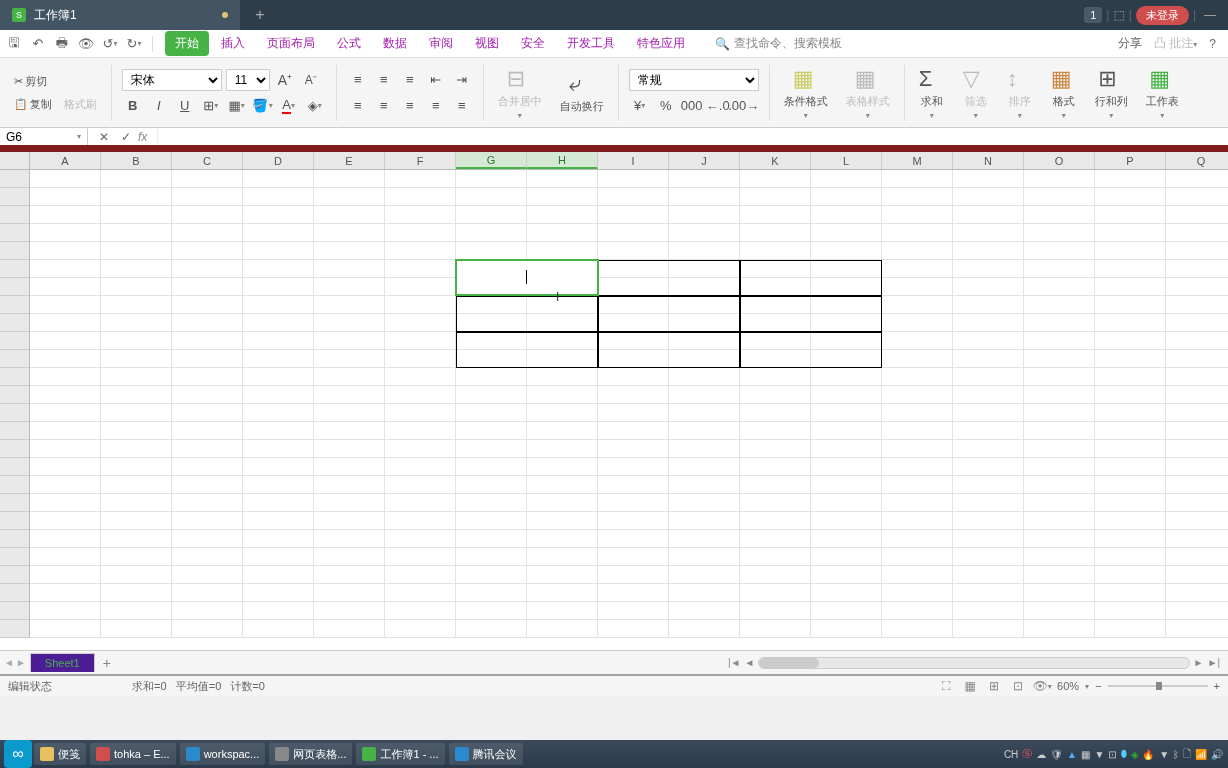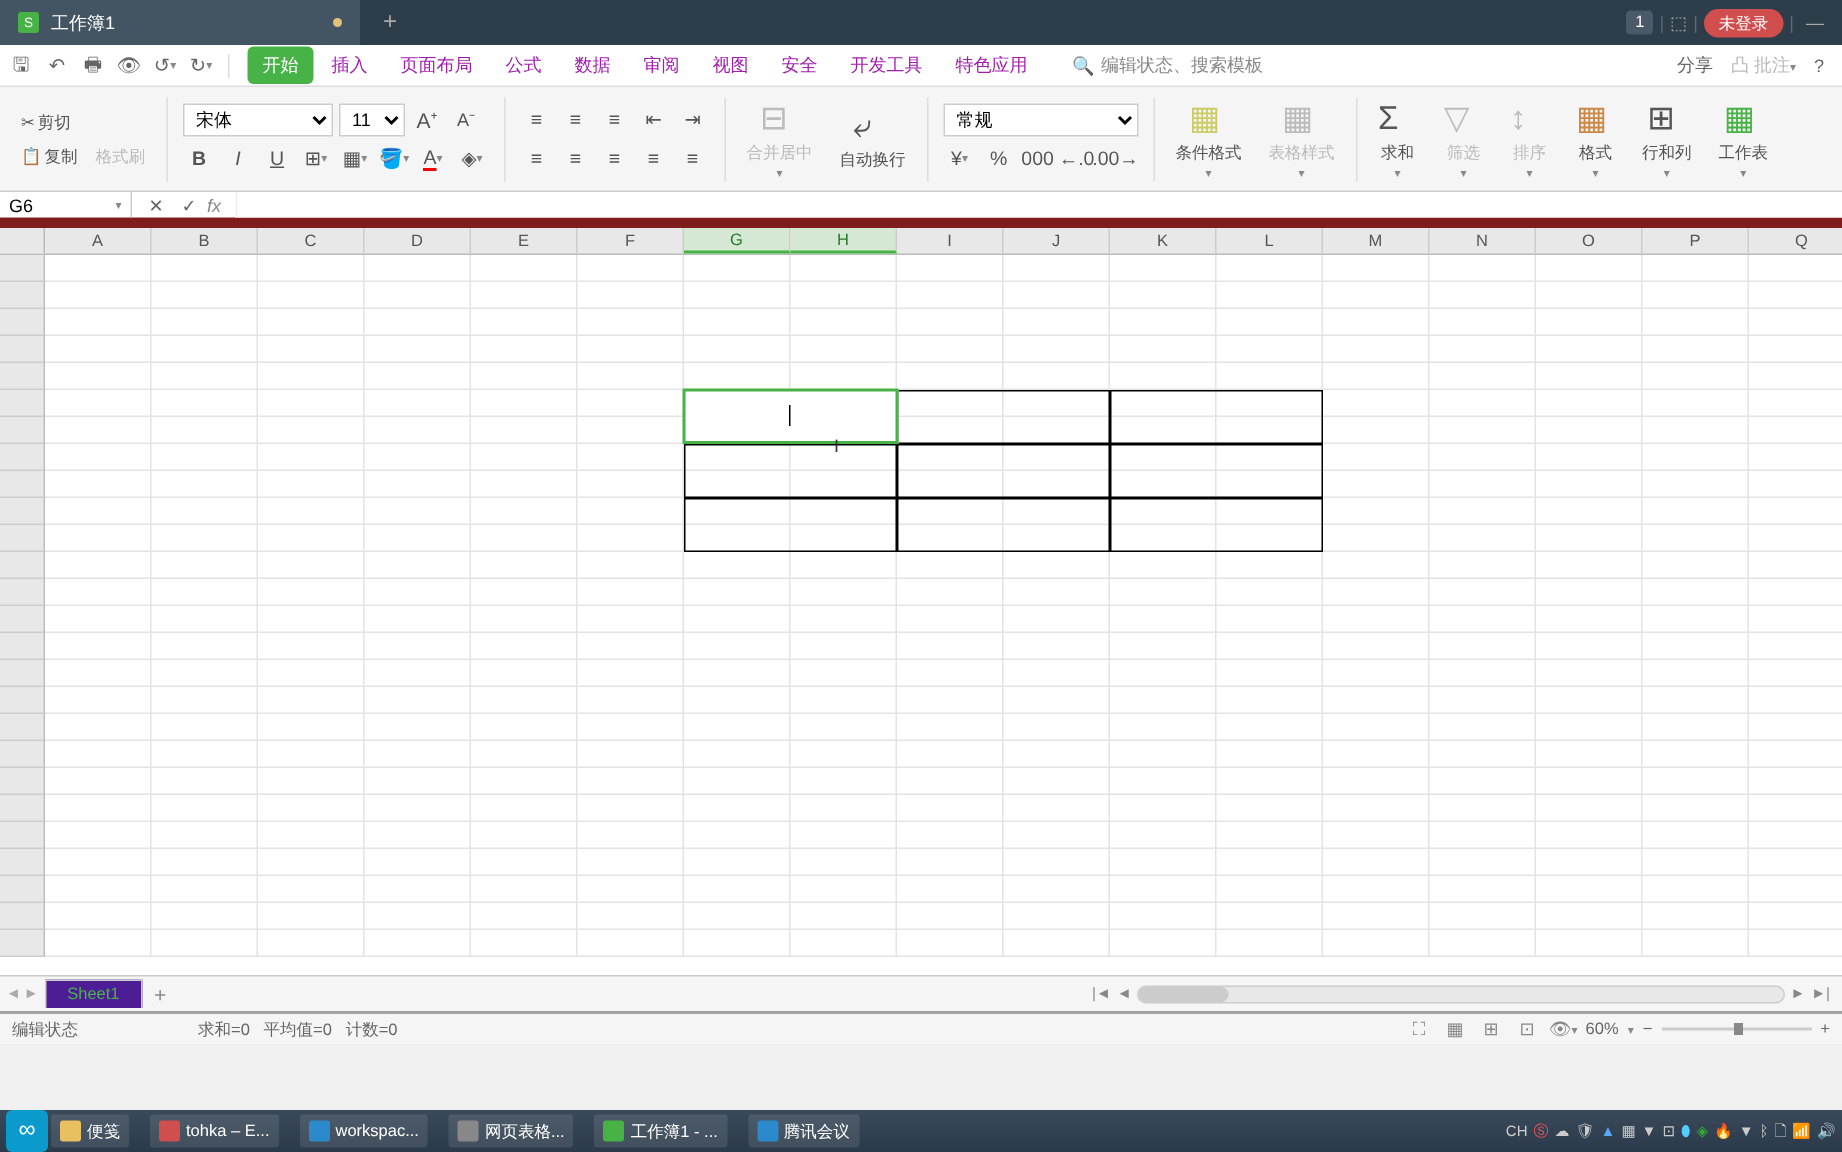--- a/index.html
+++ b/index.html
@@ -124,21 +124,21 @@
     <span class="menu-tab">公式</span>
     <span class="menu-tab">数据</span>
     <span class="menu-tab">审阅</span>
     <span class="menu-tab">视图</span>
     <span class="menu-tab">安全</span>
     <span class="menu-tab">开发工具</span>
     <span class="menu-tab">特色应用</span>
   </div>
   <div class="search-hint">
     <span>🔍</span>
-    <span>编辑状态、搜索模板</span>
+    <span>查找命令、搜索模板</span>
   </div>
   <div class="menu-right">
     <span>分享</span>
     <span style="color:#bbb">凸 <span>批注</span><span class="dd">▾</span></span>
     <span>?</span>
   </div>
 </div>
 
 <div class="ribbon">
   <div class="ribbon-group">
@@ -870,21 +870,21 @@
     <span>−</span>
     <div class="zoom-slider">
         <div class="zoom-thumb"></div>
       </div>
     <span>+</span>
   </div>
 </div>
 
 <div class="taskbar">
   <div class="tb-start">∞</div>
-  <div id="tb-items" style="display:flex;gap:14px">
+  <div id="tb-items" style="display:flex;gap:4px">
       <div class="tb-item">
         <span class="tb-icon" style="background: rgb(232, 192, 96);"></span>
         <span>便笺</span>
       </div>
       <div class="tb-item">
         <span class="tb-icon" style="background: rgb(209, 78, 78);"></span>
         <span>tohka – E...</span>
       </div>
       <div class="tb-item">
         <span class="tb-icon" style="background: rgb(42, 138, 204);"></span>

